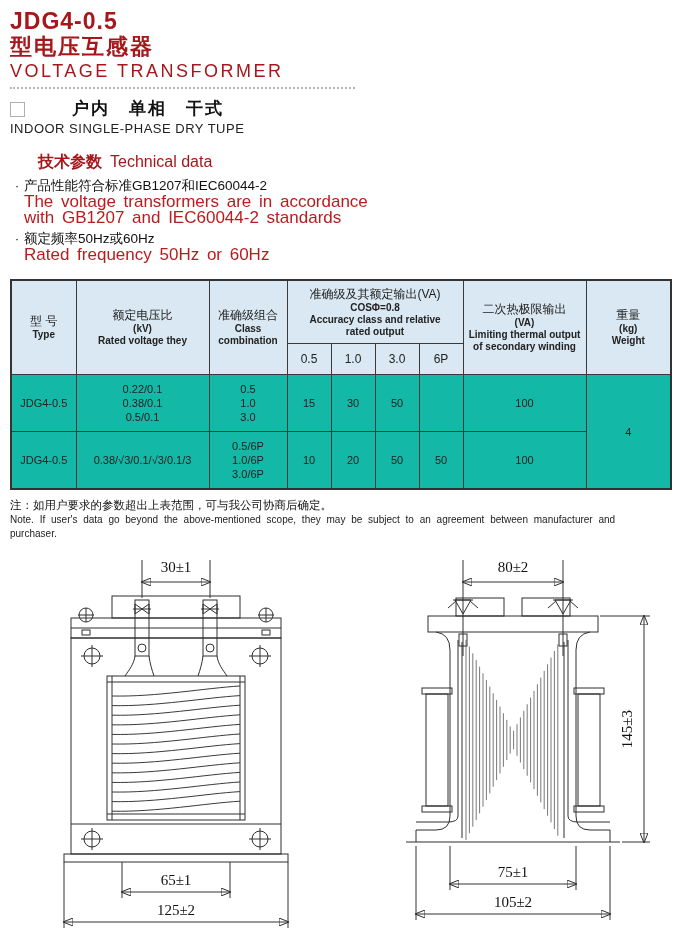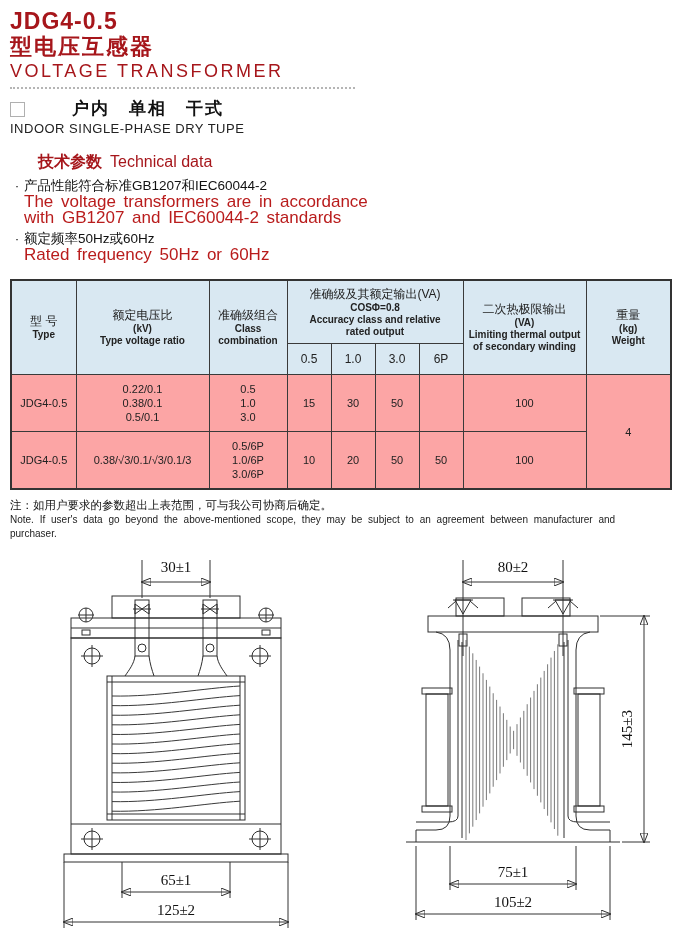--- a/index.html
+++ b/index.html
@@ -20,21 +20,21 @@
   .section-heading .cnpart{font-weight:bold;margin-right:8px;margin-left:28px;}
   .bullets{margin-top:5px;}
   .bullet-item{margin-top:4px;}
   .bullet-cn{font-size:13.5px;color:#111;line-height:17px;display:flex;}
   .bullet-dot{width:14px;text-align:center;flex:0 0 14px;}
   .bullet-en{font-size:17px;color:#b91c1c;line-height:16px;margin-left:14px;word-spacing:3px;}
   
   table.spec{border-collapse:collapse;margin-top:16px;width:660px;table-layout:fixed;border:2px solid #333;}
   table.spec td,table.spec th{border:1.5px solid #3a3a3a;text-align:center;vertical-align:middle;padding:2px 1px;font-weight:normal;}
   table.spec th{background:#d9e8f2;}
-  table.spec td{background:#fca5a5;}
+  table.spec td{background:#14b8a6;}
   .hd-cn{font-size:12px;color:#222;line-height:15px;}
   .hd-en{font-size:10px;color:#222;line-height:12px;font-weight:bold;}
   .cell-val{font-size:11px;color:#222;line-height:14px;}
   tr.hrow1 th{height:58px;}
   tr.hrow2 th{height:26px;}
   tr.brow td{height:52px;}
   
   .note{margin-top:8px;}
   .note-cn{font-size:11.5px;color:#111;line-height:15px;}
   .note-en{font-size:10px;color:#222;line-height:14px;word-spacing:3px;}
@@ -102,21 +102,21 @@
     </colgroup>
     <tbody>
         <tr class="hrow1">
       <th rowspan="2">
         <div class="hd-cn">型 号</div>
         <div class="hd-en">Type</div>
       </th>
       <th rowspan="2">
         <div class="hd-cn">额定电压比</div>
         <div class="hd-en">(kV)</div>
-        <div class="hd-en">Type voltage ratio</div>
+        <div class="hd-en">Rated voltage they</div>
       </th>
       <th rowspan="2">
         <div class="hd-cn">准确级组合</div>
         <div class="hd-en">Class</div>
         <div class="hd-en">combination</div>
       </th>
       <th colspan="4">
         <div class="hd-cn">准确级及其额定输出(VA)</div>
         <div class="hd-en">COSΦ=0.8</div>
         <div class="hd-en">Accuracy class and relative</div>

